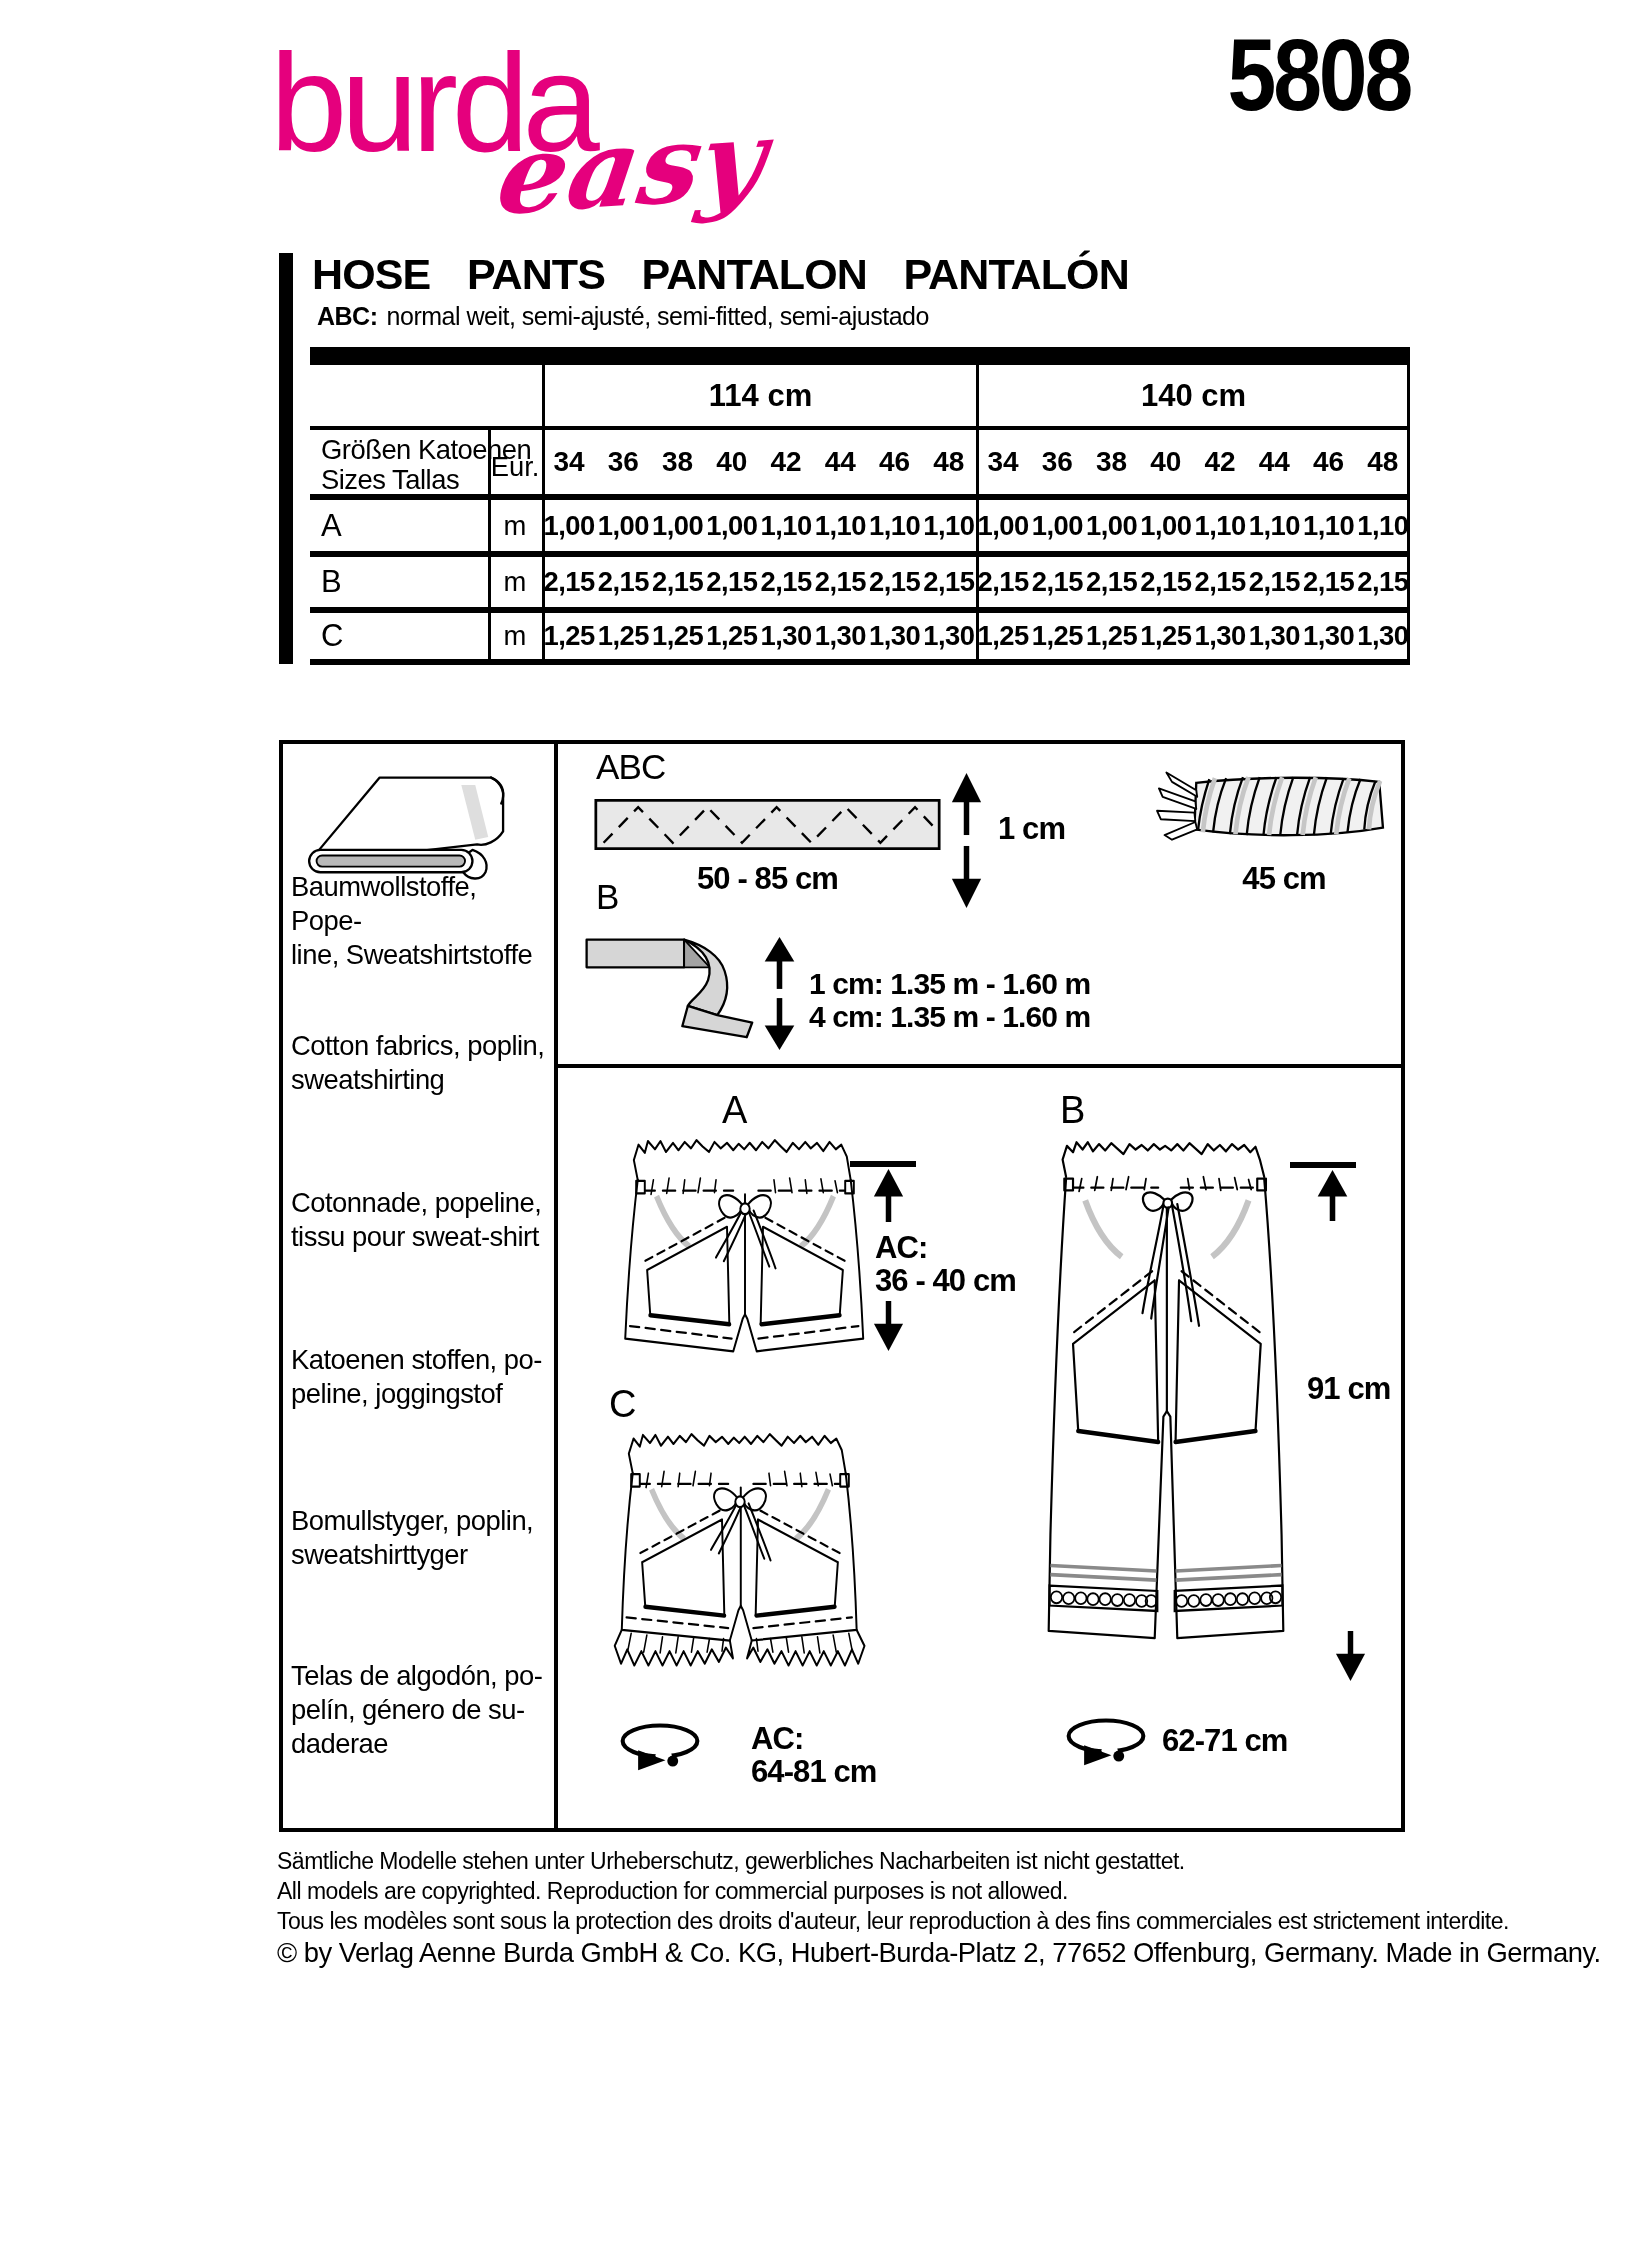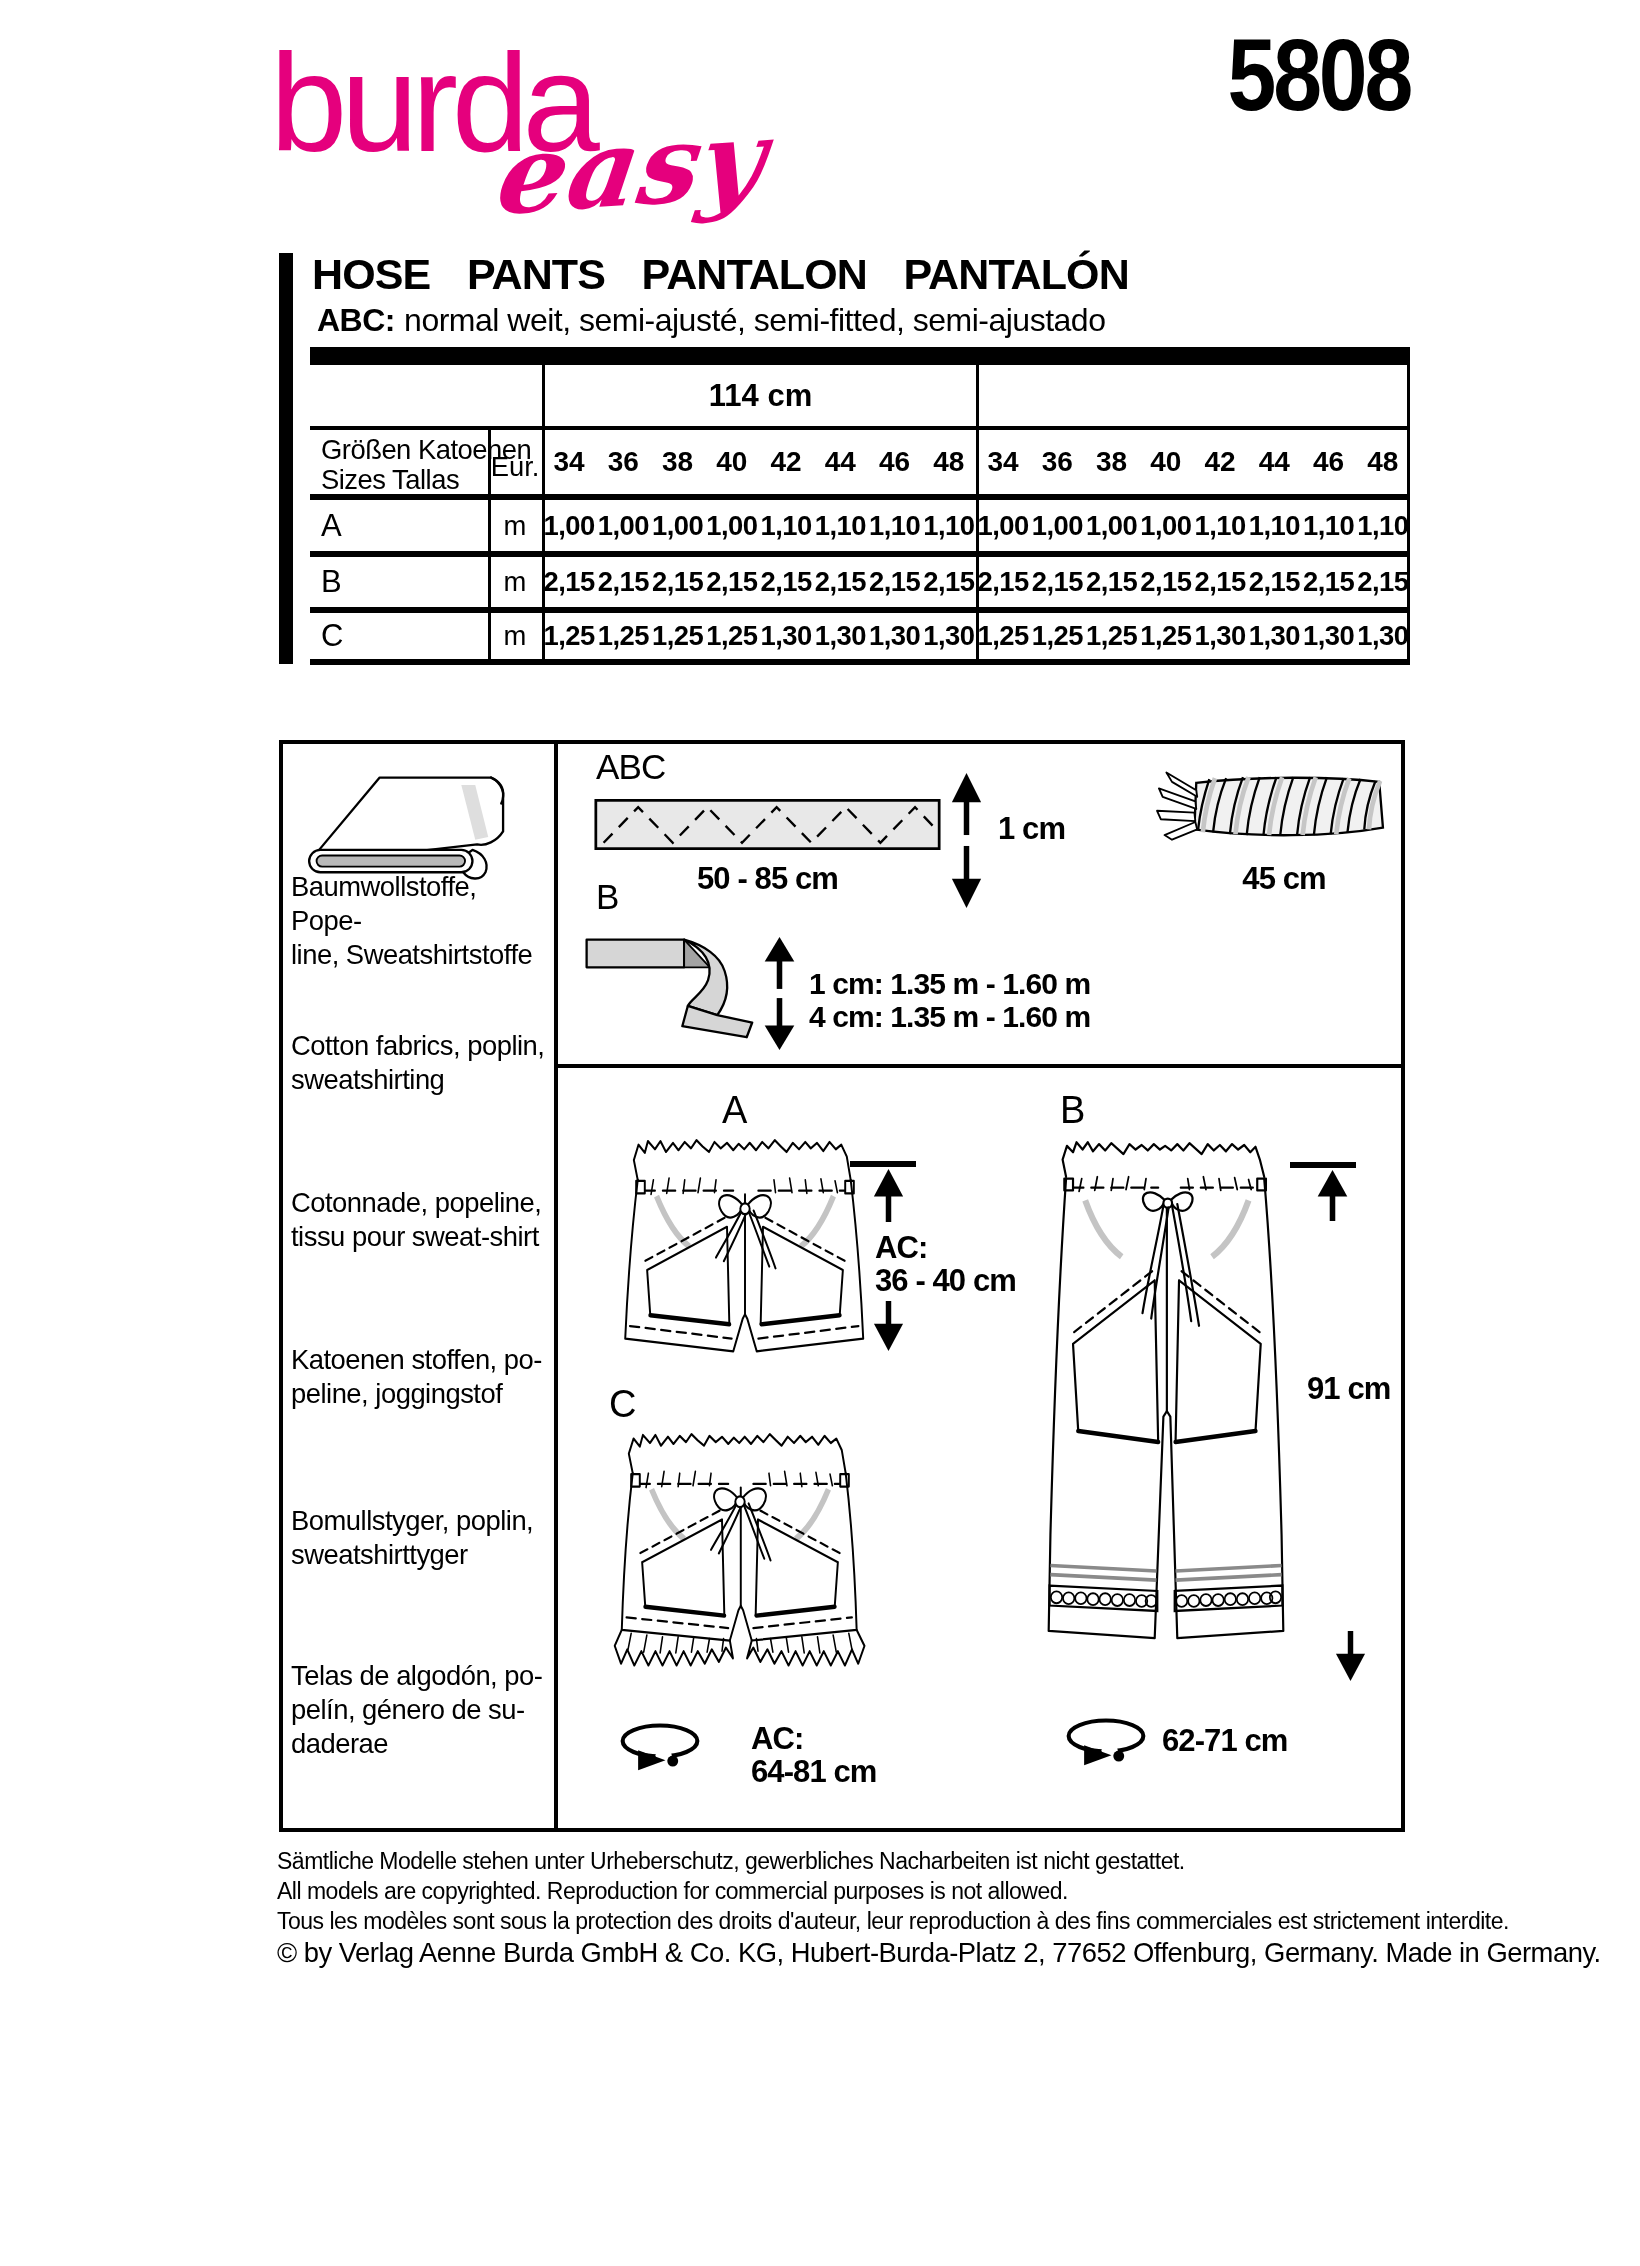--- a/index.html
+++ b/index.html
@@ -9,21 +9,21 @@
   .b{font-weight:bold;}
   .cond{letter-spacing:-0.5px;}
   
   .logo-main{left:270px;top:33px;font-size:139px;font-weight:normal;letter-spacing:-6.4px;line-height:1;}
   .logo-sub{left:501px;top:113px;font-size:108px;font-style:italic;font-weight:bold;
             font-family:"DejaVu Serif",serif;transform:skewX(-12deg) rotate(-4deg);line-height:1;}
   .pat-num{left:1051px;top:24px;width:359px;text-align:right;font-size:102px;font-weight:bold;
            letter-spacing:-3.7px;transform:scaleX(0.86);transform-origin:right center;line-height:1;}
   .accent-bar{left:279px;top:253px;width:13.7px;height:411px;background:#000;}
   .title-main{left:312px;top:250px;font-size:43px;font-weight:bold;letter-spacing:-0.9px;word-spacing:25.6px;}
-  .title-sub{left:317px;top:302px;font-size:32px;letter-spacing:-0.5px;}
+  .title-sub{left:317px;top:302px;font-size:25px;letter-spacing:-0.5px;}
   .title-sub .lbl{font-weight:bold;margin-right:9.1px;}
   
   .ftable{left:310px;top:347px;width:1100px;height:317px;}
   .ftable .blk{position:absolute;background:#000;}
   .cell{position:absolute;white-space:nowrap;}
   .szgrid{position:absolute;left:232px;width:868px;display:grid;grid-template-columns:repeat(16,1fr);}
   .szgrid span{text-align:center;}
   
   .panel{left:279px;top:740px;width:1126px;height:1092px;border:4.6px solid #000;box-sizing:border-box;}
   .vdiv{left:554px;top:740px;width:3.7px;height:1092px;background:#000;}
@@ -60,20 +60,21 @@
     <div class="blk" style="left:0;top:204px;width:1100px;height:5.5px"></div>
     <div class="blk" style="left:0;top:260px;width:1100px;height:5.5px"></div>
     <div class="blk" style="left:0;top:312px;width:1100px;height:5.5px"></div>
 
     <div class="blk" style="left:178px;top:83px;width:2.7px;height:234px"></div>
     <div class="blk" style="left:232px;top:18.3px;width:2.7px;height:299px"></div>
     <div class="blk" style="left:666px;top:18.3px;width:2.7px;height:299px"></div>
     <div class="blk" style="left:1097px;top:18.3px;width:2.7px;height:299px"></div>
 
     <div class="cell b" style="left:235px;top:18.3px;width:431px;height:61px;line-height:61px;text-align:center;font-size:31px">114 cm</div>
+    <div class="cell b" style="left:669px;top:18.3px;width:429px;height:61px;line-height:61px;text-align:center;font-size:31px">140 cm</div>
 
     <div class="cell cond" style="left:11px;top:88px;font-size:27.4px;line-height:30px">
       <div>Größen  Katoenen</div>
       <div>Sizes  Tallas</div>
     </div>
     <div class="cell" style="left:178px;top:83px;width:54px;height:64px;line-height:73px;text-align:center;font-size:27.4px">Eur.</div>
     <div class="szgrid b" style="top:83px;height:64px;line-height:64px;font-size:28px">
       <span>34</span>
         <span>36</span>
         <span>38</span>

